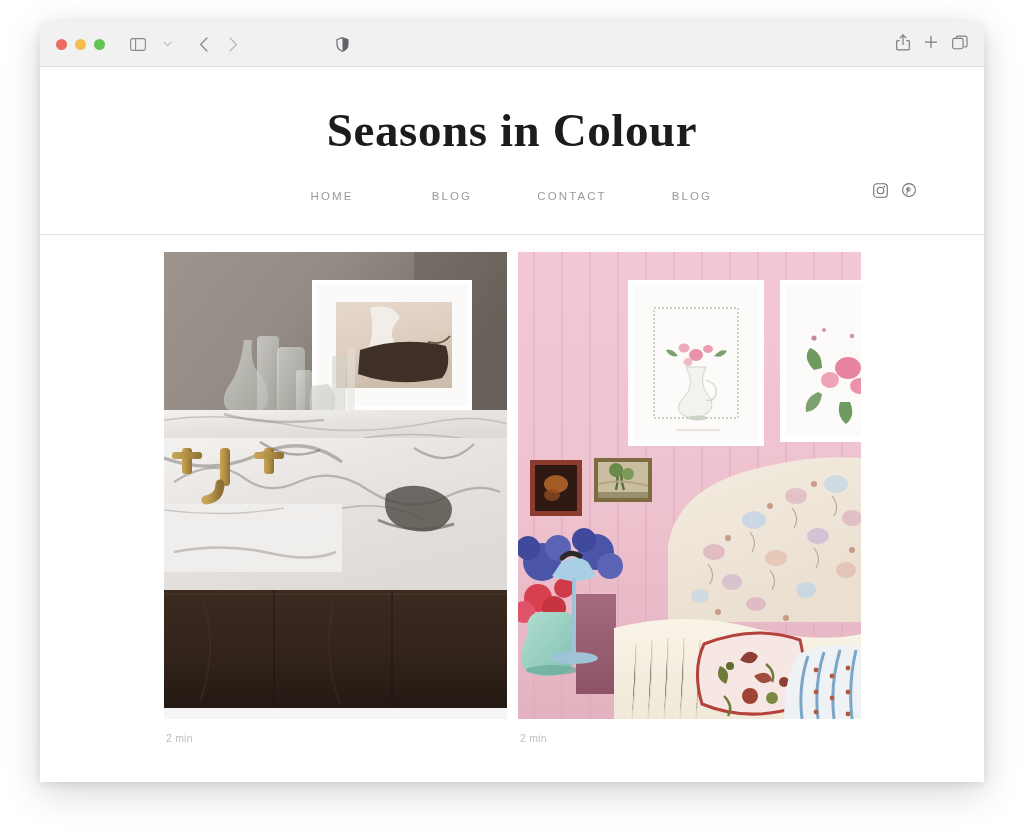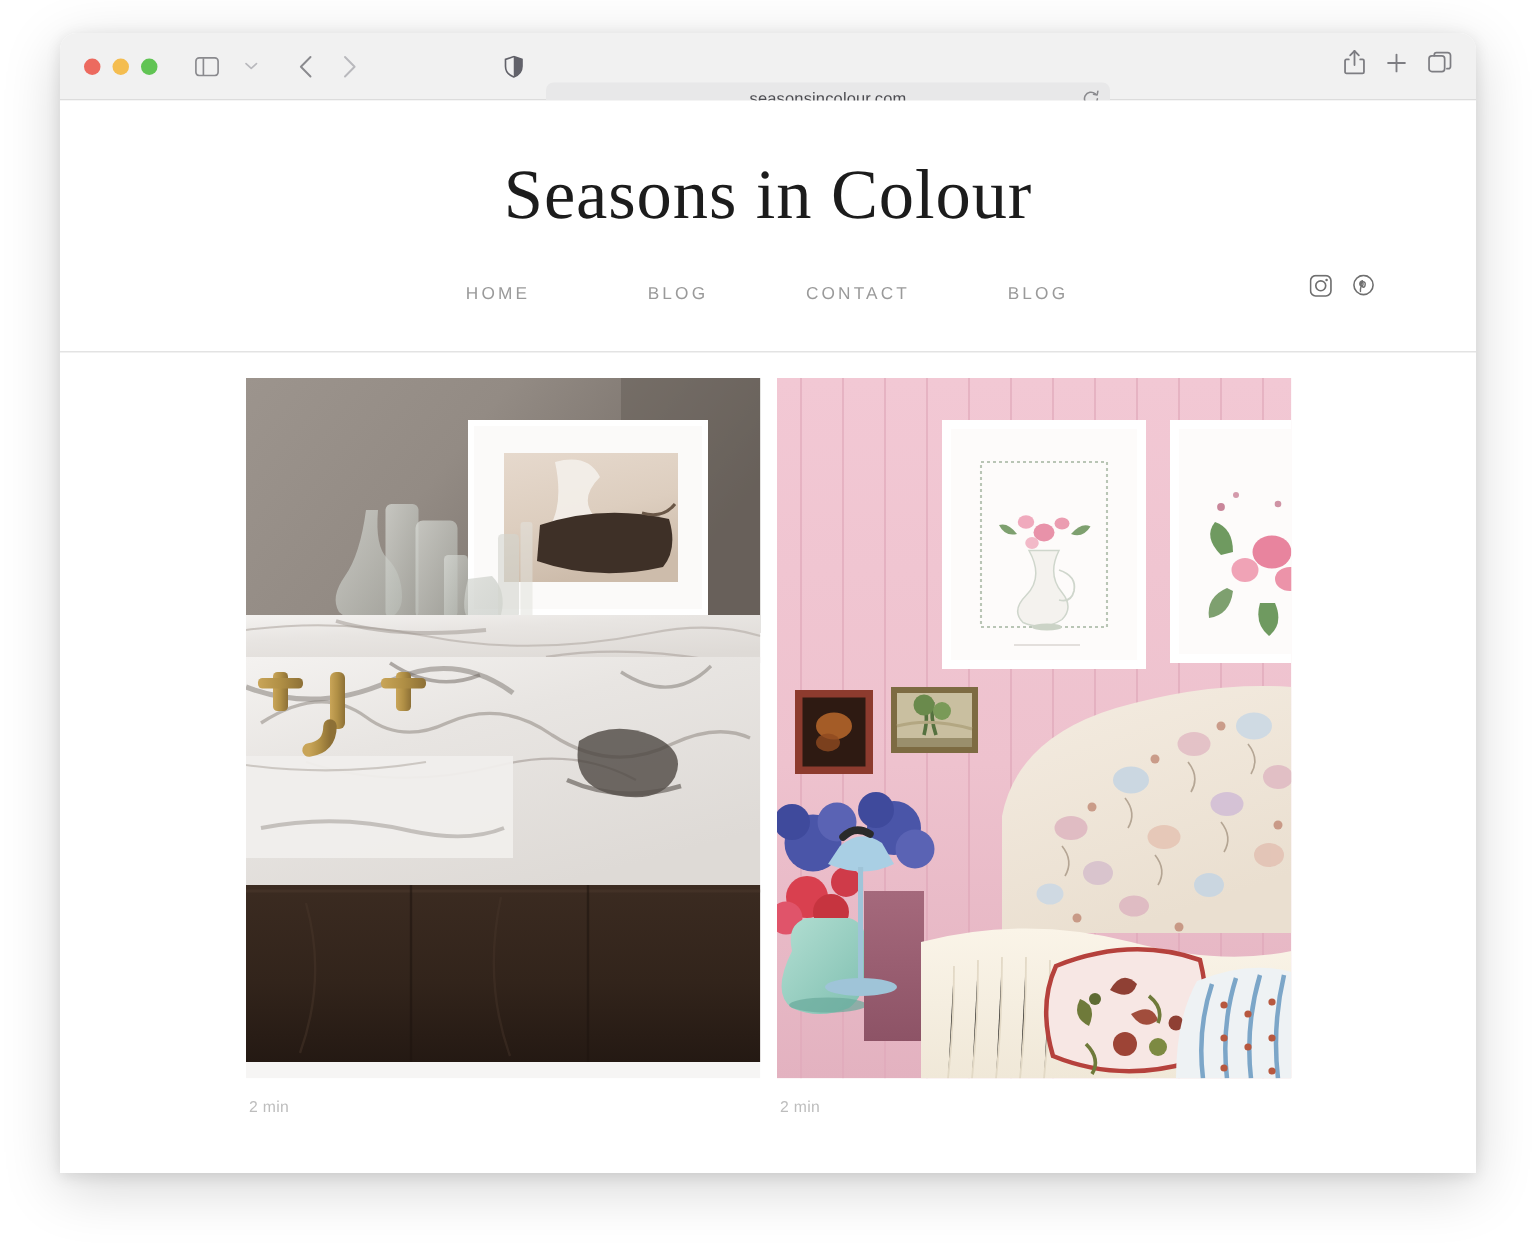--- a/index.html
+++ b/index.html
@@ -127,21 +127,21 @@
 
   .site-header {
     border-bottom: 1px solid #e3e3e3;
     padding-top: 38px;
   }
 
   .site-title {
     text-align: center;
     font-family: "Liberation Serif", "DejaVu Serif", serif;
     font-size: 47px;
-    font-weight: 400;
+    font-weight: 700;
     color: #1c1c1c;
     letter-spacing: 0.6px;
     line-height: 1.1;
   }
 
   .main-nav {
     position: relative;
     margin-top: 29px;
     height: 48px;
   }
@@ -254,29 +254,20 @@
         </span>
       </div>
 
       <div class="shield-wrap">
         <svg width="13" height="15" viewBox="0 0 13 15" fill="none">
           <path d="M6.5 0.7 L12 2.6 V7.2 C12 10.6 9.6 13.2 6.5 14.3 C3.4 13.2 1 10.6 1 7.2 V2.6 Z" stroke="currentColor" stroke-width="1.1" fill="none"></path>
           <path d="M6.5 0.7 L12 2.6 V7.2 C12 10.6 9.6 13.2 6.5 14.3 Z" fill="currentColor"></path>
         </svg>
       </div>
 
-      <div class="url-bar">
-        <span class="url-text">seasonsincolour.com</span>
-        <span class="reload-icon">
-          <svg width="11" height="12" viewBox="0 0 11 12" fill="none">
-            <path d="M9.6 5.8 A4.3 4.3 0 1 1 8.2 2.6" stroke="currentColor" stroke-width="1.05" stroke-linecap="round" fill="none"></path>
-            <path d="M9.9 0.9 L9.4 3.3 L7.0 2.8" stroke="currentColor" stroke-width="1.05" stroke-linecap="round" stroke-linejoin="round" fill="none"></path>
-          </svg>
-        </span>
-      </div>
 
       <div class="toolbar-right">
         <span>
           <svg width="14" height="17" viewBox="0 0 14 17" fill="none">
             <path d="M7 1 L7 10.4" stroke="currentColor" stroke-width="1.2" stroke-linecap="round"></path>
             <path d="M4.1 3.9 L7 1 L9.9 3.9" stroke="currentColor" stroke-width="1.2" stroke-linecap="round" stroke-linejoin="round"></path>
             <path d="M3.2 6.6 H1.6 A0.9 0.9 0 0 0 0.7 7.5 V15 A0.9 0.9 0 0 0 1.6 15.9 H12.4 A0.9 0.9 0 0 0 13.3 15 V7.5 A0.9 0.9 0 0 0 12.4 6.6 H10.8" stroke="currentColor" stroke-width="1.2" stroke-linecap="round" stroke-linejoin="round"></path>
           </svg>
         </span>
         <span>

